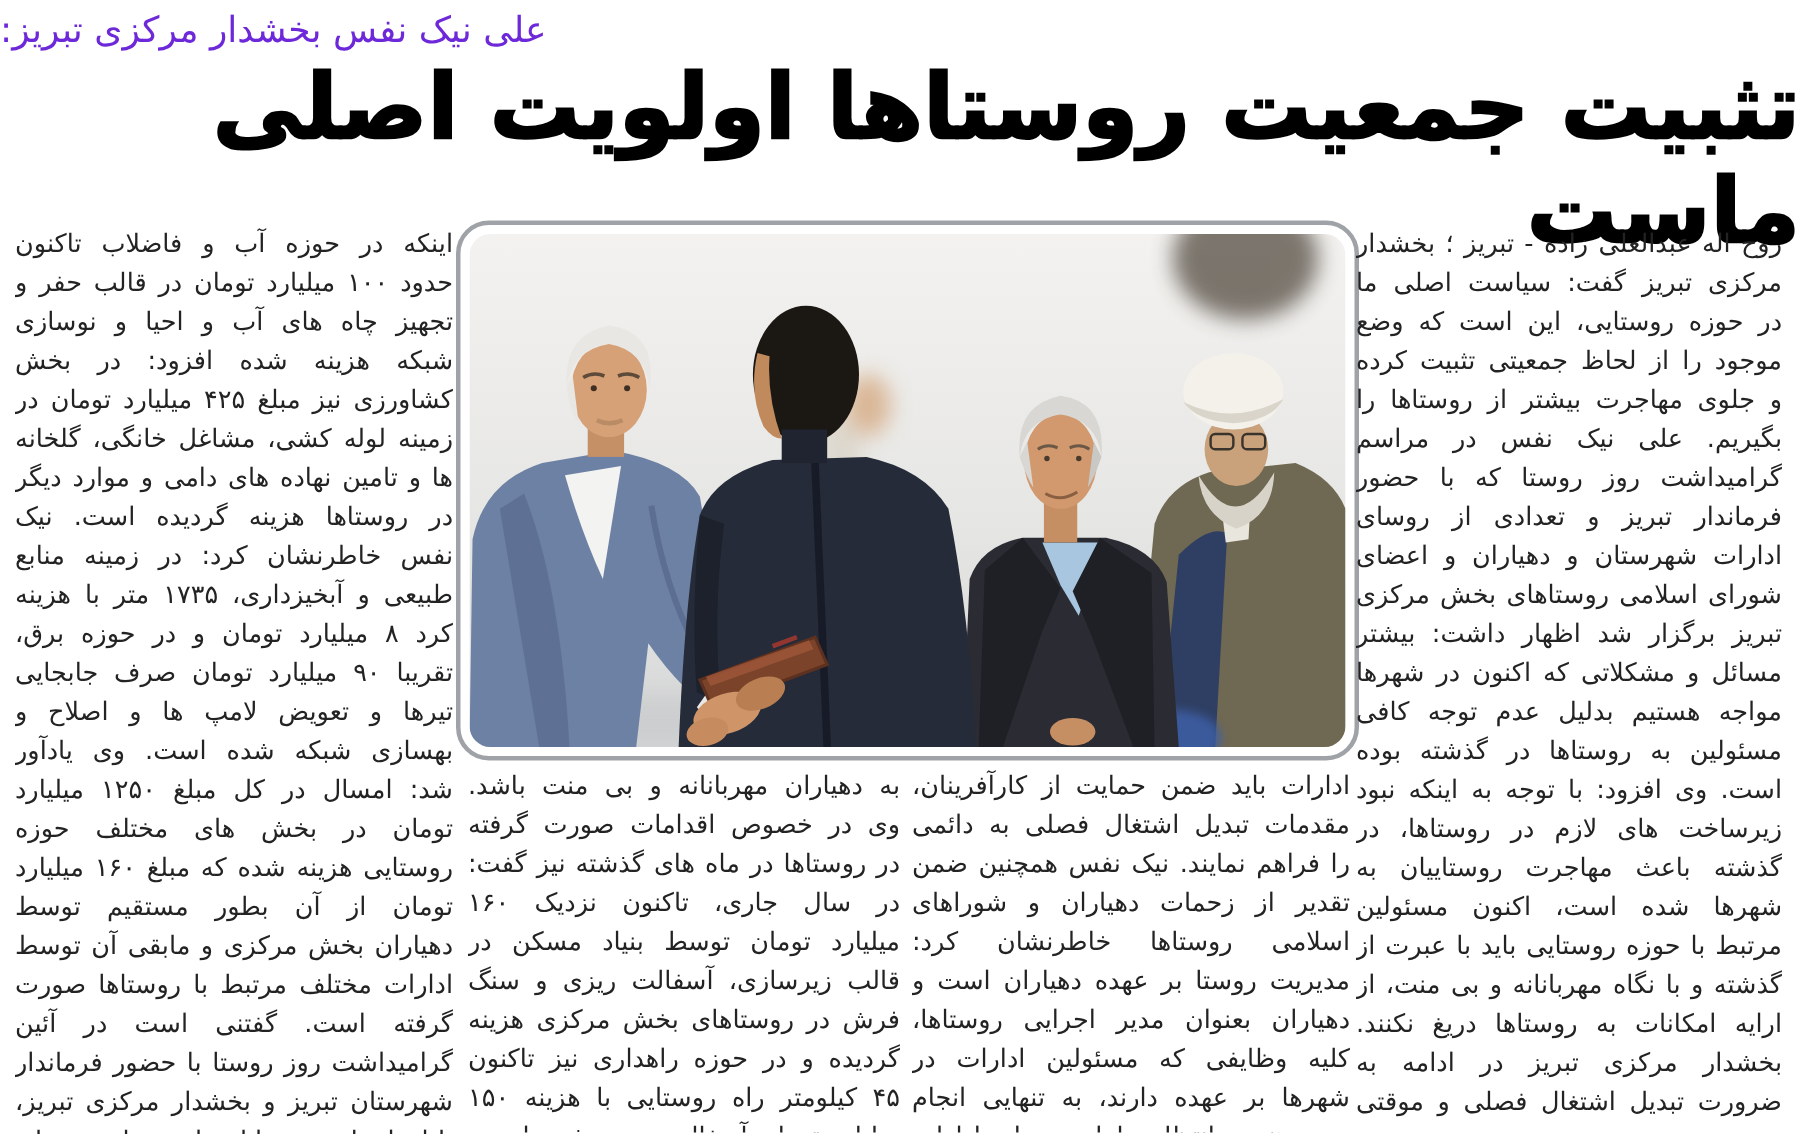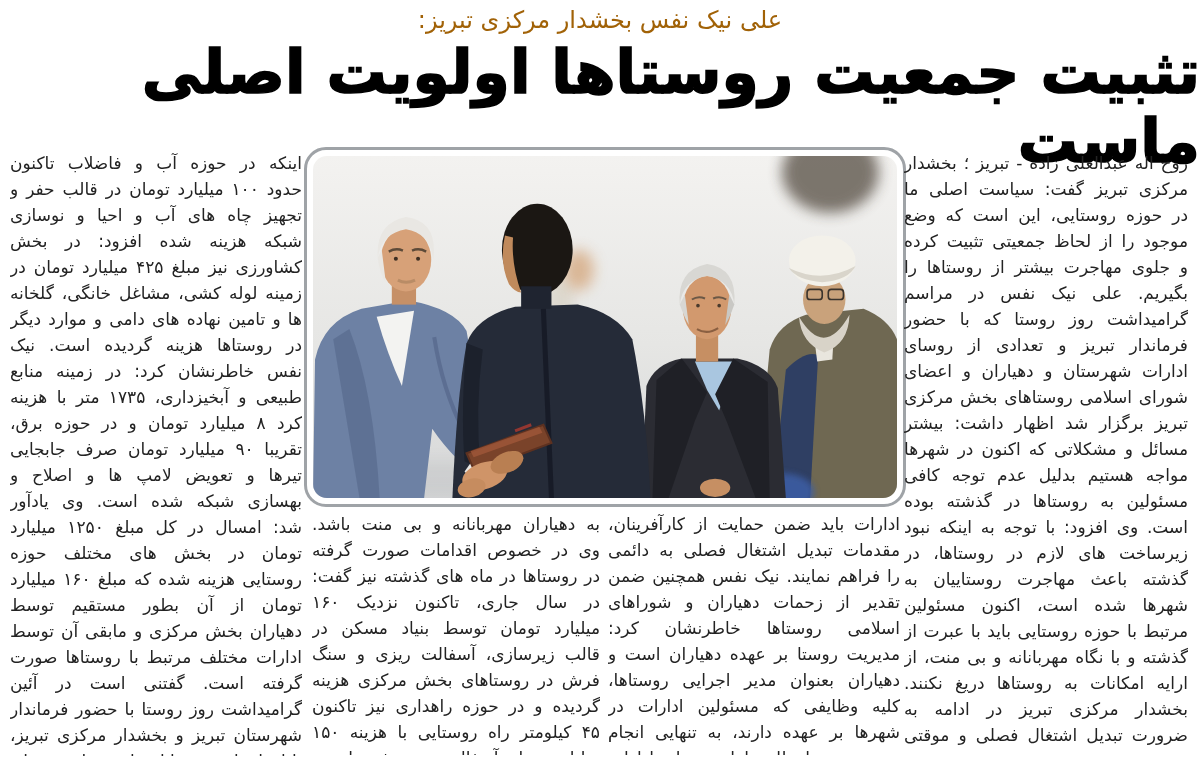--- a/index.html
+++ b/index.html
@@ -3,21 +3,21 @@
 <meta charset="utf-8">
 <style>
   html,body{margin:0;padding:0;}
   body{
     width:1200px;height:765px;position:relative;background:#ffffff;
     font-family:"DejaVu Sans","Liberation Sans",sans-serif;
     direction:rtl;overflow:hidden;
   }
   .kicker{
     position:absolute;top:6px;left:0;right:0;
-    text-align:center;font-size:24px;color:#a16207;
+    text-align:left;font-size:24px;color:#6d28d9;
     letter-spacing:-0.5px;
   }
   .headline{
     position:absolute;top:38px;left:0;right:0;margin:0;
     text-align:right;font-size:60px;line-height:1.15;color:#000;
     font-weight:900;-webkit-text-stroke:1.6px #000;
     letter-spacing:-1px;
   }
   .col{
     position:absolute;

